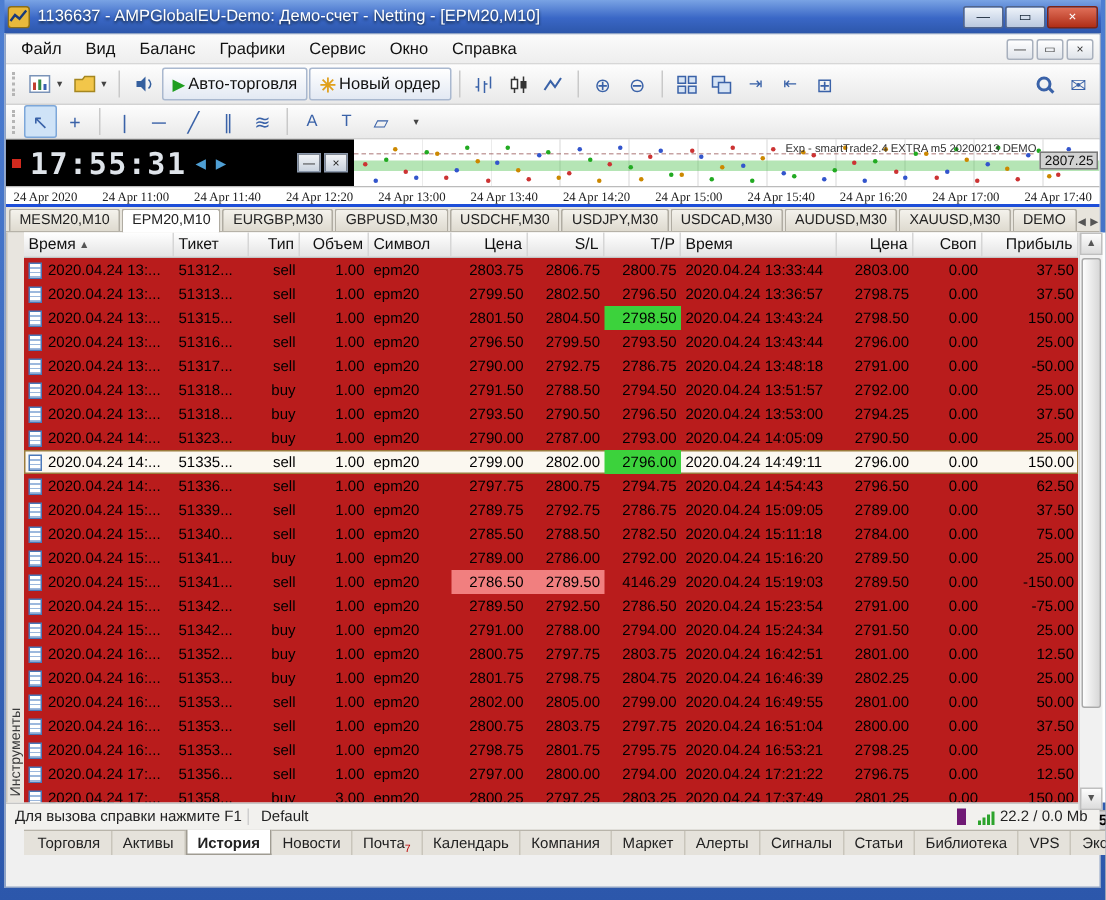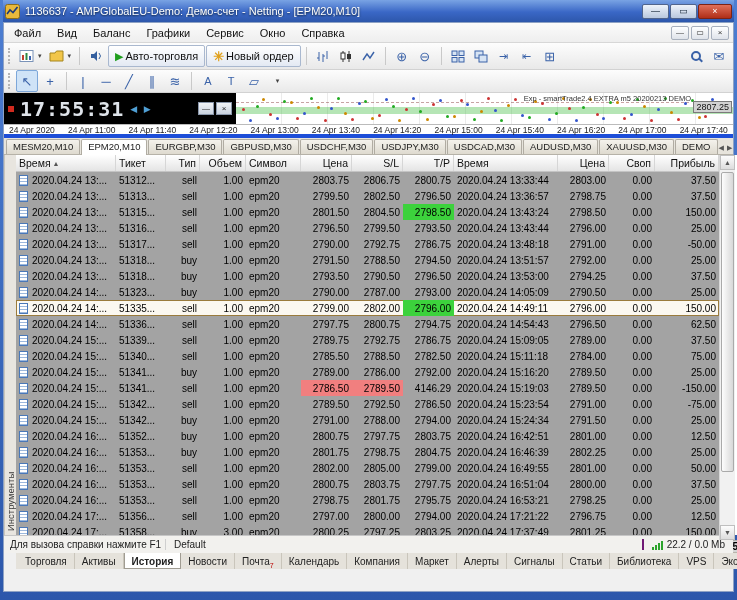--- a/index.html
+++ b/index.html
@@ -72,21 +72,21 @@
                 background-image:repeating-linear-gradient(90deg, transparent 0, transparent 45px, rgba(0,0,0,.08) 45px, rgba(0,0,0,.08) 46px); }
   .green-band { position:absolute; left:0; right:0; top:14px; height:7px; background:rgba(70,190,70,.40); }
   .dash-line { position:absolute; left:0; right:44px; top:9px; border-top:1px dashed rgba(130,50,50,.45); }
   .dot { position:absolute; width:3px; height:3px; border-radius:50%; }
   .ea-label { position:absolute; top:1px; right:42px; font-size:7.5px; color:#333; white-space:nowrap; }
   .price-tag { position:absolute; top:8px; right:1px; font-size:9px; padding:0 2px; color:#111;
                background:#d2d2d2; border:1px solid #7a7a7a; }
 
   
   .timeline { height:13px; display:flex; justify-content:space-between; align-items:center;
-              background:#fff; border-bottom:4px solid #1d4ed8; padding:0 5px; }
+              background:#fff; border-bottom:2px solid #1d4ed8; padding:0 5px;font-family:Liberation Serif, serif; }
   .tl-item { font-size:8.5px; color:#222; white-space:nowrap; }
 
   
   .chart-tabs { height:17px; display:flex; align-items:flex-end; background:#e7e4dc;
                 border-bottom:1px solid #b6b2a8; padding:1px 2px 0 2px; }
   .ctab { font-size:9.5px; color:#222; padding:1px 6px 2px 6px; margin-right:1px; white-space:nowrap;
           border:1px solid #b0aca2; border-bottom:none; border-radius:2px 2px 0 0;
           background:linear-gradient(#f4f2ec,#dedacf); }
   .ctab.active { background:#fff; position:relative; top:1px; padding-bottom:3px; }
   .ctab-arrows { margin-left:auto; display:flex; gap:3px; align-items:center; padding:0 3px 2px 0; }
@@ -101,21 +101,21 @@
   .grid-area { display:flex; height:385px; }
   .grid { width:703px; display:flex; flex-direction:column; }
 
   .thead { height:17px; display:flex; background:linear-gradient(#fff,#e4e4e4); border-bottom:1px solid #c4c4c4; }
   .th { font-size:10.5px; color:#111; padding:0 3px; display:flex; align-items:center; gap:2px;
         border-right:1px solid #d6d6d6; white-space:nowrap; overflow:hidden; }
   .th.r { justify-content:flex-end; }
   .sort { font-size:7px; color:#555; }
 
   .rows { height:368px; overflow:hidden; }
-  .tr { height:16px; display:flex; align-items:center; background:#a3a3a3; }
+  .tr { height:16px; display:flex; align-items:center; background:#b91c1c; }
   .tr.selected { box-shadow:inset 0 0 0 1px #9a7b3c; background:#fbf8f0; }
   .td { font-size:10px; color:#000; padding:0 3px; height:16px; display:flex; align-items:center;
         white-space:nowrap; overflow:hidden; }
   .td.r { justify-content:flex-end; }
   .td .txt { white-space:nowrap; }
   .hl-green { background:#3cd23c; }
   .hl-red { background:#f17f7f; }
 
   .c-time { width:100px; } .c-ticket { width:50px; } .c-type { width:34px; } .c-vol { width:46px; }
   .c-sym { width:55px; } .c-num { width:51px; } .c-time2 { width:104px; } .c-swap { width:46px; }
@@ -143,21 +143,21 @@
   
   .btabs { height:19px; display:flex; align-items:stretch; background:#e5e2db; border-top:1px solid #b8b4aa; padding-left:2px; }
   .btab { font-size:10px; color:#222; padding:3px 7px 0 7px; border-right:1px solid #c9c5bb; white-space:nowrap; }
   .btab.active { background:#fff; font-weight:bold; border:1px solid #a09c92; border-top:none; margin-top:-1px; padding-top:4px; }
   .badge { font-size:7px; color:#b00; }
 
   
   .statusbar { height:18px; display:flex; align-items:center; background:#f2f1ee; border-top:1px solid #c6c6c6;
                font-size:10px; color:#222; }
   .st-help { width:162px; padding:0 6px; border-right:1px solid #cfcfcf; white-space:nowrap; overflow:hidden; }
-  .st-profile { flex:1; padding:0 8px; border-right:2px solid #701a75; }
+  .st-profile { flex:1; padding:0 8px; border-right:6px solid #701a75; }
   .st-net { display:flex; align-items:center; gap:4px; padding:0 8px; }
   .bars { display:flex; align-items:flex-end; gap:1px; height:10px; }
   .bars i { display:block; width:2px; background:#2ca32c; }
   .bars i:nth-child(1){height:3px}.bars i:nth-child(2){height:5px}
   .bars i:nth-child(3){height:7px}.bars i:nth-child(4){height:9px}
 </style>
 </head>
 <body>
 
 <div class="window">

